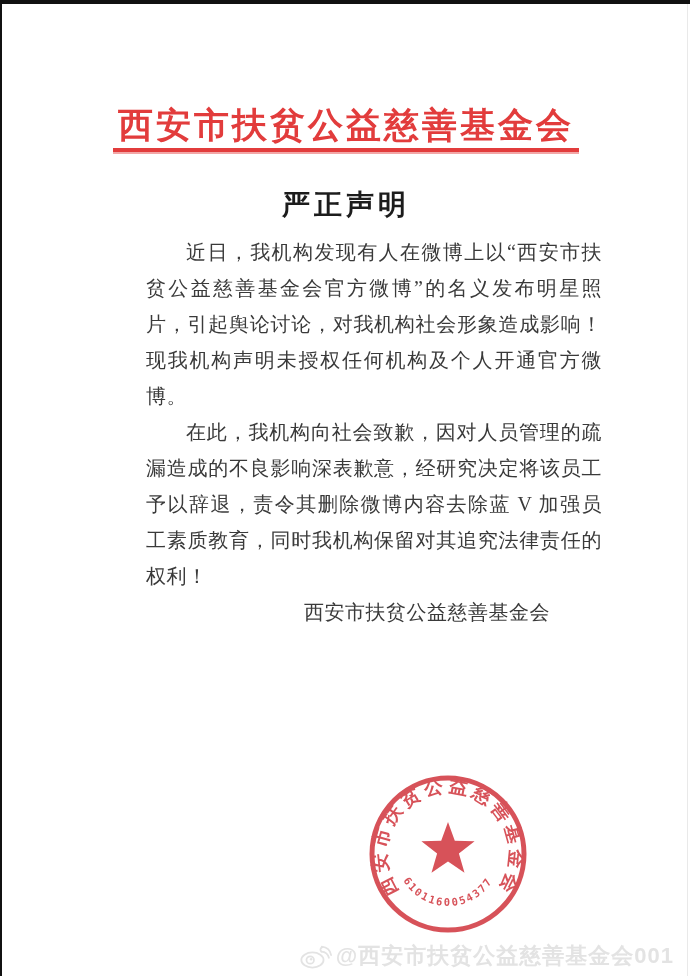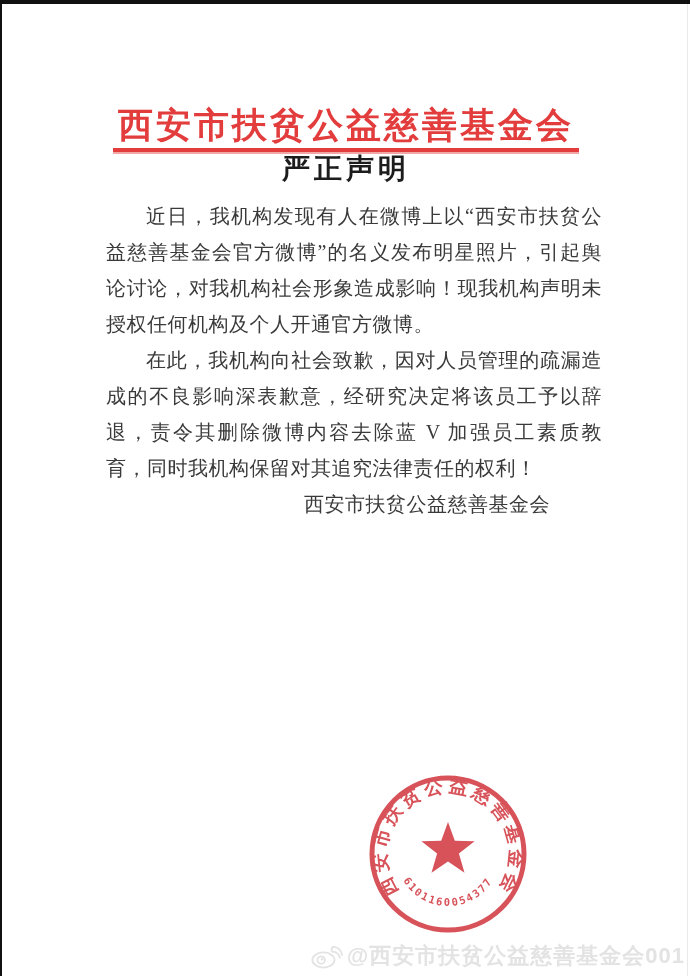--- a/index.html
+++ b/index.html
@@ -43,39 +43,40 @@
     color: var(--title-red);
   }
   .title-underline {
     width: 466px;
     height: 4px;
     margin: 2px auto 0 auto;
     background: var(--title-red);
     box-shadow: 0 2px 0 rgba(226, 60, 60, 0.45);
   }
   .doc-heading {
+    margin-top: 36px;
     text-align: center;
     font-family: "Liberation Sans", "DejaVu Sans", sans-serif;
     font-weight: bold;
     font-size: 28px;
     line-height: 34px;
     letter-spacing: 4px;
     color: #1c1c1c;
   }
   .body-text {
     position: relative;
     margin: 12px 0 0 104px;
     width: 496px;
     font-size: 20px;
     line-height: 36px;
     color: var(--text-color);
     text-align: justify;
     letter-spacing: 0.5px;
   }
-  .body-text p { text-indent: 2em; }
+  .body-text p { text-indent: 2em; margin-left: 40px; }
   .sig-name {
     text-align: right;
     padding-right: 52px;
     white-space: nowrap;
   }
   .stamp {
     position: absolute;
     left: 351px;
     top: 755px;
     width: 190px;
@@ -99,21 +100,21 @@
   .stamp .seal-number {
     fill: var(--stamp-red);
     font-family: "DejaVu Sans Mono", "Liberation Mono", monospace;
     font-weight: bold;
     font-size: 10.5px;
     letter-spacing: 2px;
   }
   .stamp .seal-star { fill: var(--stamp-red); }
   .watermark {
     position: absolute;
-    right: 5px;
+    right: 16px;
     bottom: 5px;
     display: flex;
     align-items: center;
     gap: 4px;
     color: var(--watermark-gray);
     font-family: "Liberation Sans", "DejaVu Sans", sans-serif;
     font-weight: bold;
     font-size: 22px;
     letter-spacing: 1px;
     user-select: none;

